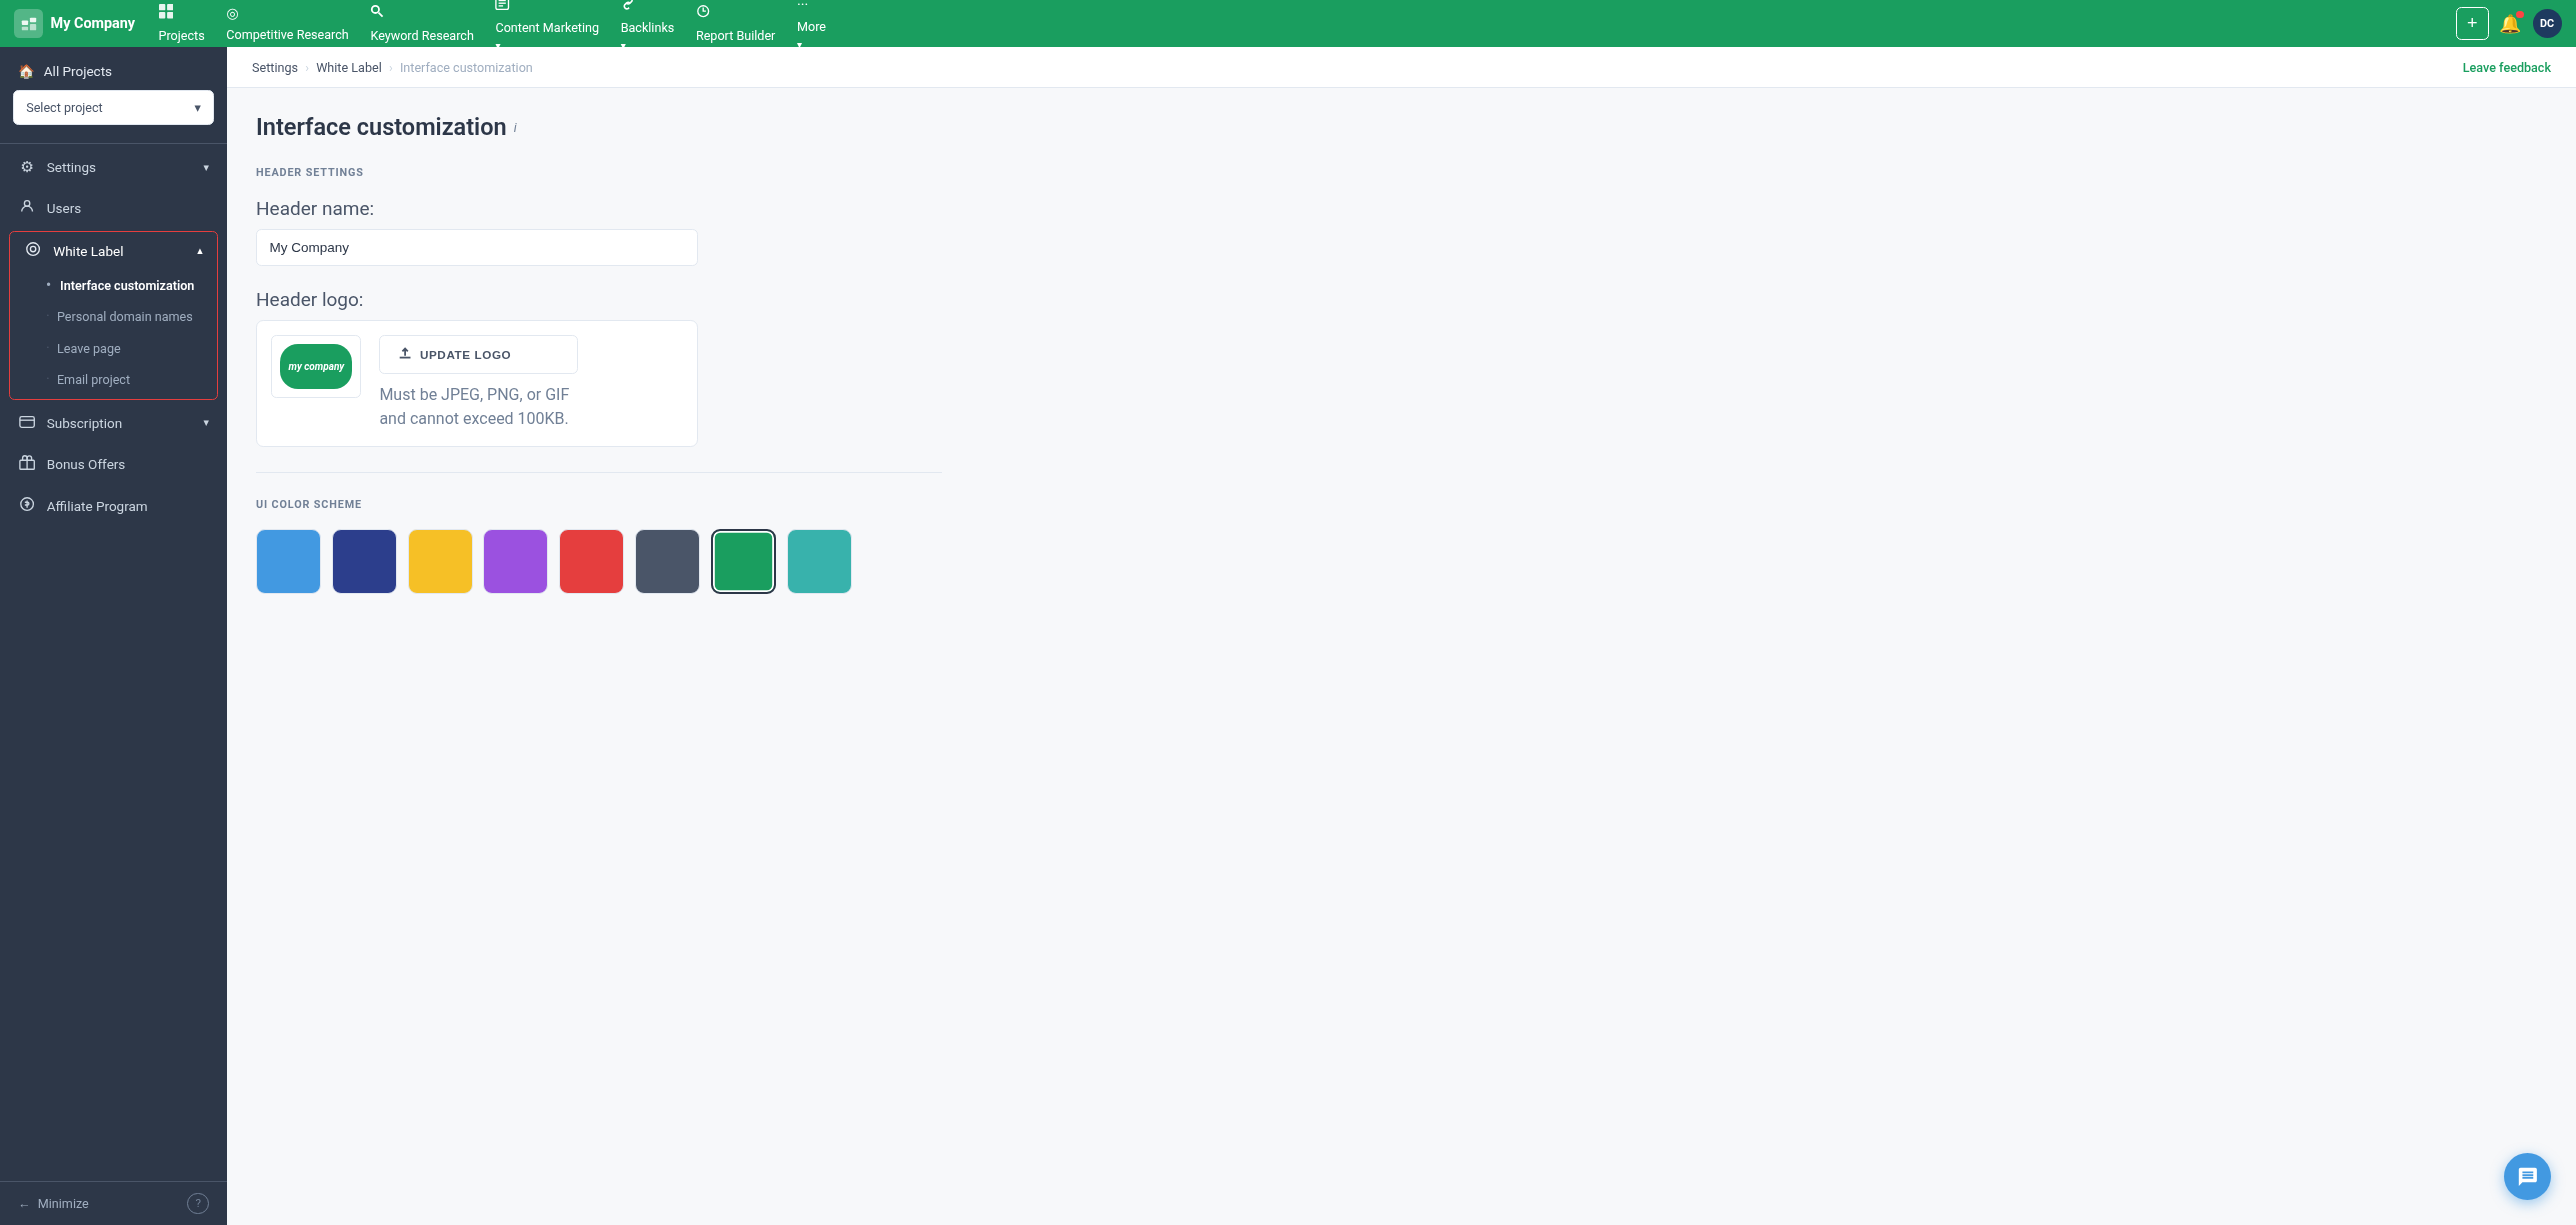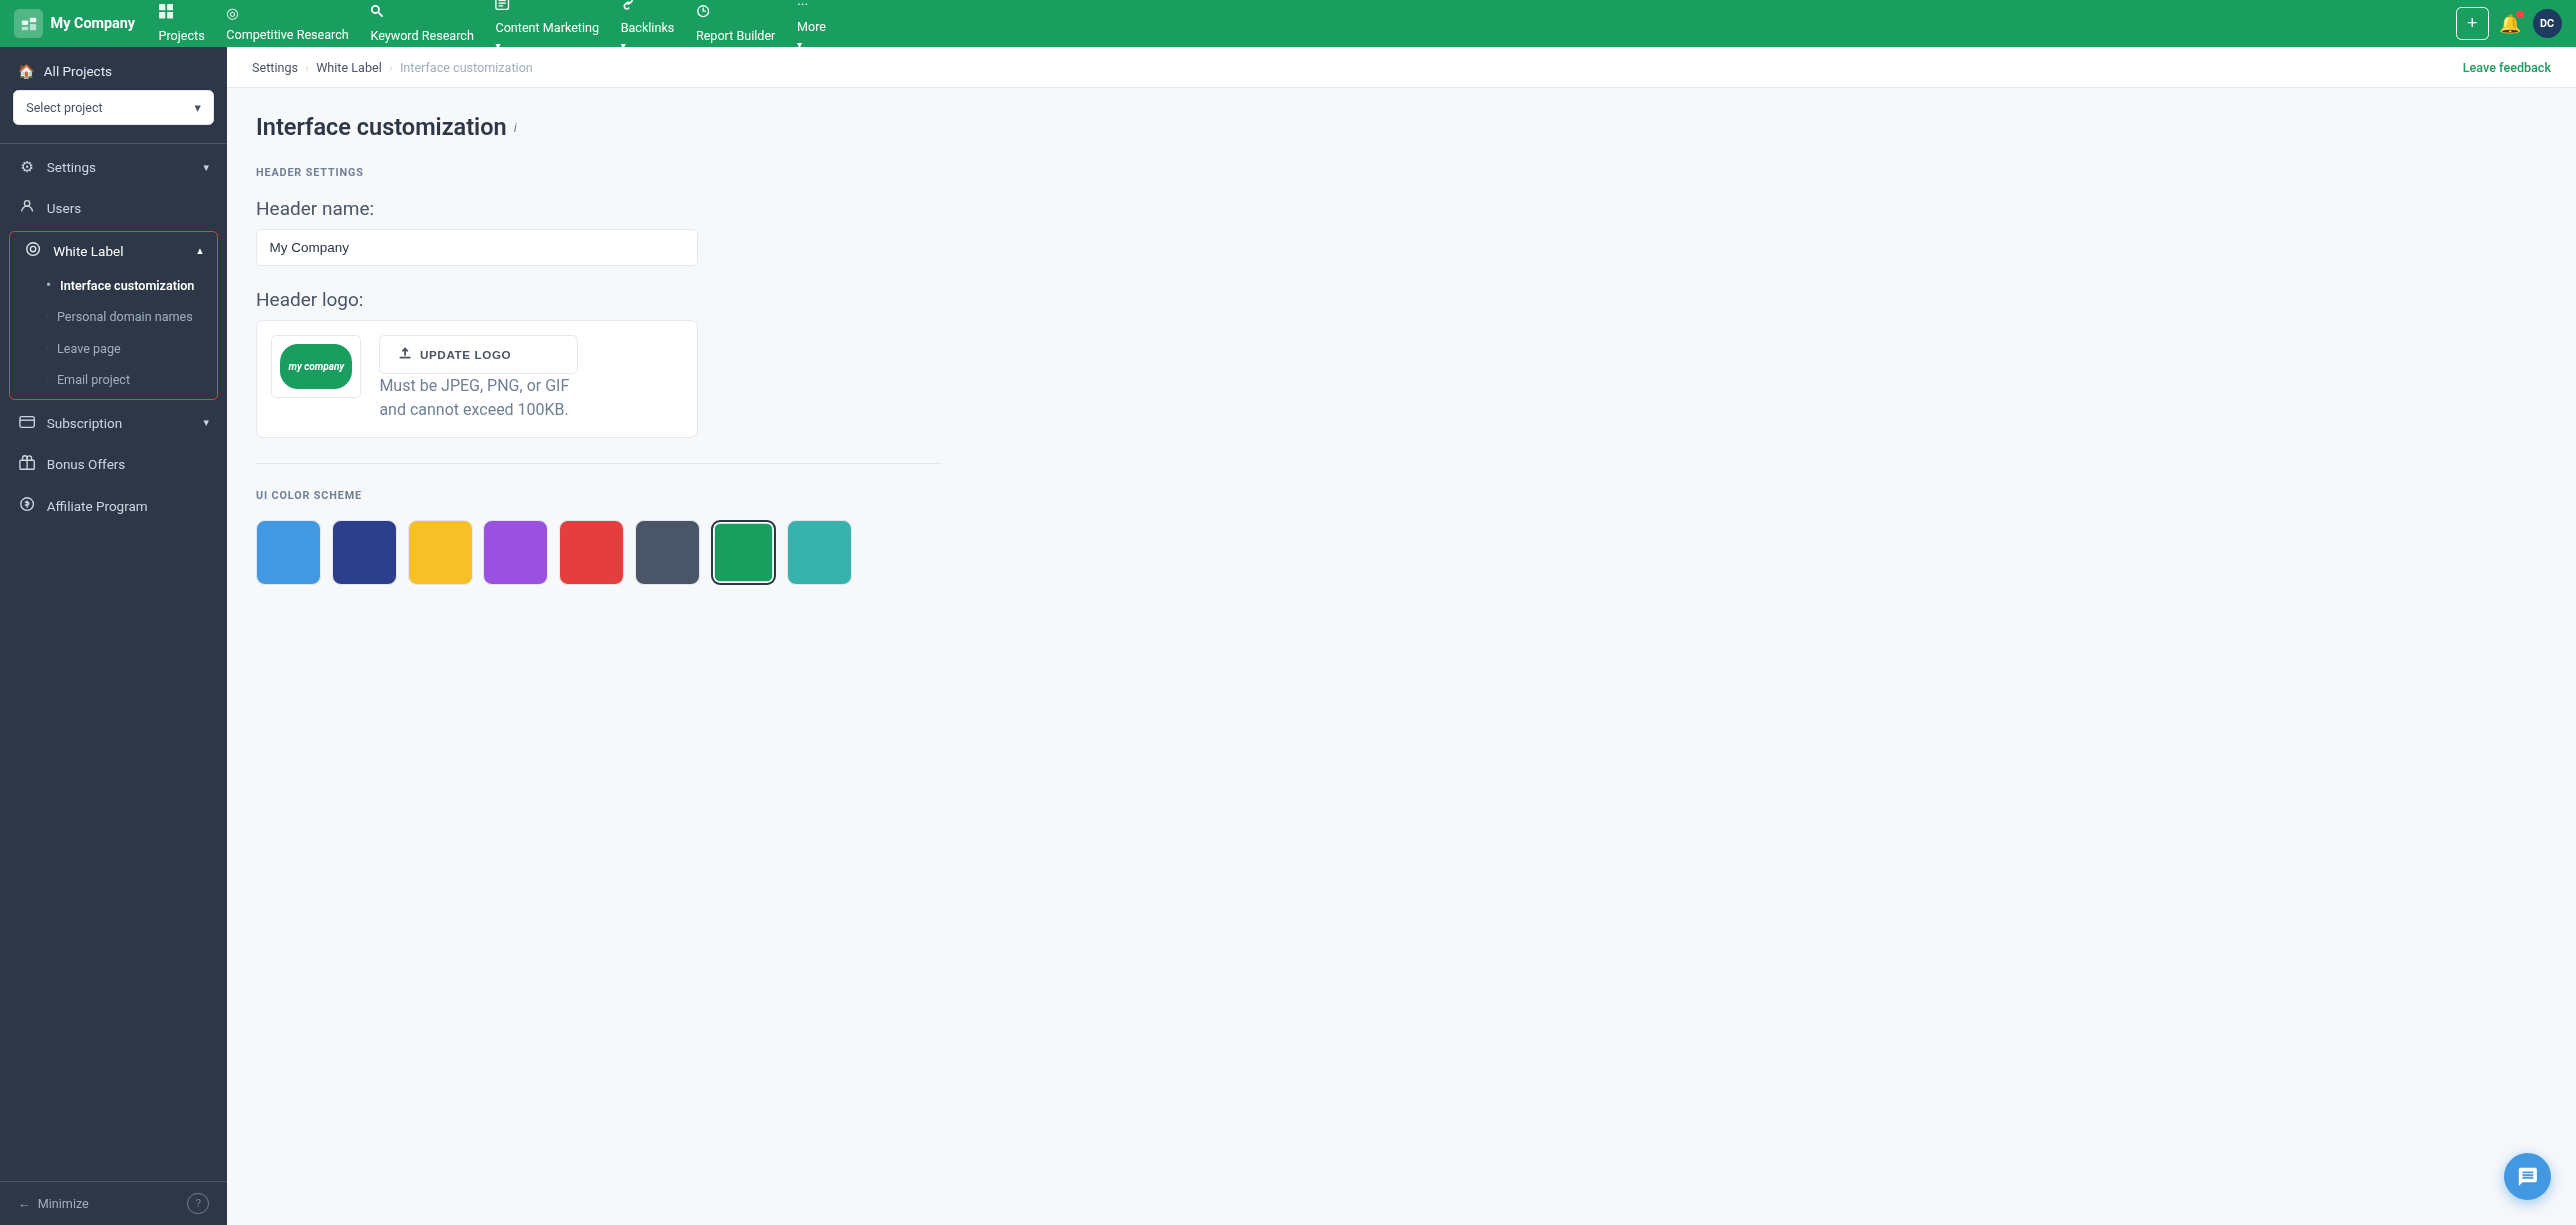--- a/index.html
+++ b/index.html
@@ -302,20 +302,21 @@
     }
     .logo-text {
       color: white;
       font-size: 10px;
       font-weight: 700;
       font-style: italic;
     }
     .logo-actions {
       display: flex;
       flex-direction: column;
+      gap: 9px;
     }
     .update-logo-btn {
       display: flex;
       align-items: center;
       gap: 7.2px;
       background: white;
       border: 1.8px solid #e2e8f0;
       border-radius: 5.4px;
       padding: 9px 16.2px;
       font-size: 11.7px;

